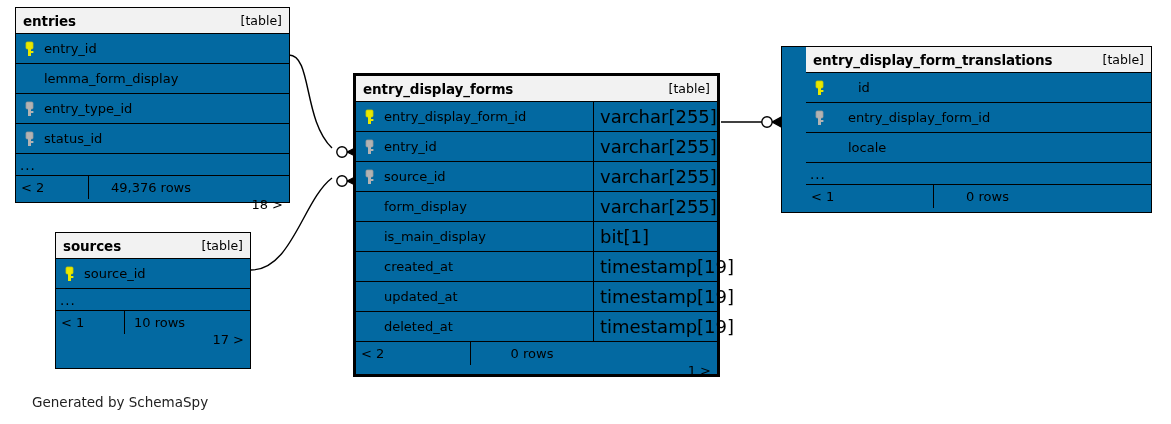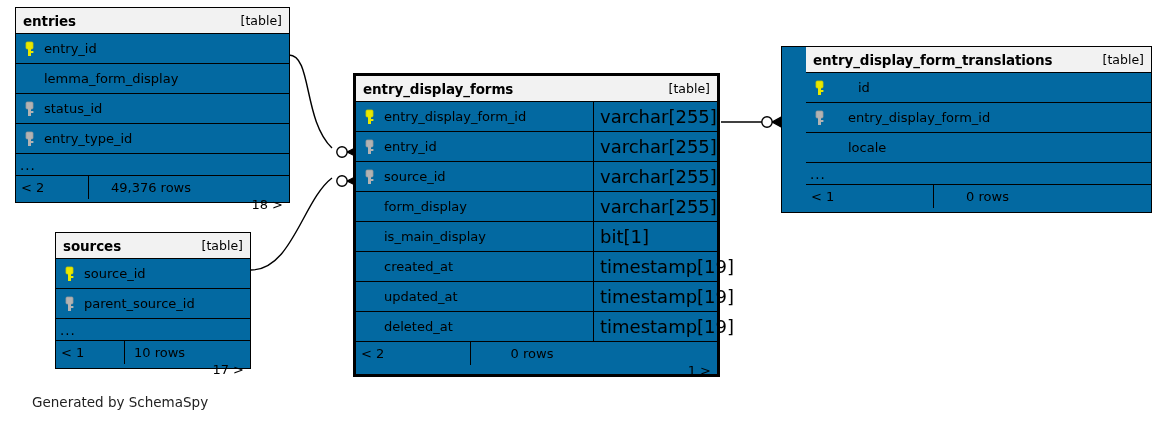--- a/index.html
+++ b/index.html
@@ -191,34 +191,34 @@
 
     <div class="col-row">
       <span class="col-name">
         <span class="keyslot">
           <svg width="11" height="16" viewBox="0 0 11 16">
               <rect x="2" y="1" width="7" height="7" rx="1.2" fill="#b3b3b3" stroke="#9a9a9a" stroke-width="0.8"></rect>
               <rect x="4" y="7" width="3" height="8" fill="#b3b3b3"></rect>
               <rect x="7" y="10" width="2.4" height="2" fill="#b3b3b3"></rect>
             </svg>
         </span>
-        <span>status_id</span>
+        <span>entry_type_id</span>
       </span>
     </div>
 
     <div class="col-row">
       <span class="col-name">
         <span class="keyslot">
           <svg width="11" height="16" viewBox="0 0 11 16">
               <rect x="2" y="1" width="7" height="7" rx="1.2" fill="#b3b3b3" stroke="#9a9a9a" stroke-width="0.8"></rect>
               <rect x="4" y="7" width="3" height="8" fill="#b3b3b3"></rect>
               <rect x="7" y="10" width="2.4" height="2" fill="#b3b3b3"></rect>
             </svg>
         </span>
-        <span>entry_type_id</span>
+        <span>status_id</span>
       </span>
     </div>
 
     <div class="ellipsis-row">
       <span>...</span>
     </div>
 
     <div class="footer-row">
       <span class="footer-cell left" style="width:72px;">&lt; 2</span>
       <span class="footer-cell center" style="flex:1;">49,376 rows</span>
@@ -238,32 +238,20 @@
           <svg width="11" height="16" viewBox="0 0 11 16">
               <rect x="2" y="1" width="7" height="7" rx="1.2" fill="#e8e800" stroke="#c9c900" stroke-width="0.8"></rect>
               <rect x="4" y="7" width="3" height="8" fill="#e8e800"></rect>
               <rect x="7" y="10" width="2.4" height="2" fill="#e8e800"></rect>
             </svg>
         </span>
         <span>source_id</span>
       </span>
     </div>
 
-    <div class="col-row">
-      <span class="col-name">
-        <span class="keyslot">
-          <svg width="11" height="16" viewBox="0 0 11 16">
-              <rect x="2" y="1" width="7" height="7" rx="1.2" fill="#b3b3b3" stroke="#9a9a9a" stroke-width="0.8"></rect>
-              <rect x="4" y="7" width="3" height="8" fill="#b3b3b3"></rect>
-              <rect x="7" y="10" width="2.4" height="2" fill="#b3b3b3"></rect>
-            </svg>
-        </span>
-        <span>parent_source_id</span>
-      </span>
-    </div>
 
     <div class="ellipsis-row">
       <span>...</span>
     </div>
 
     <div class="footer-row">
       <span class="footer-cell left" style="width:52px;">&lt; 1</span>
       <span class="footer-cell center" style="flex:1;margin-left:16px;">10 rows</span>
       <span class="footer-cell right" style="width:56px;">17 &gt;</span>
     </div>

